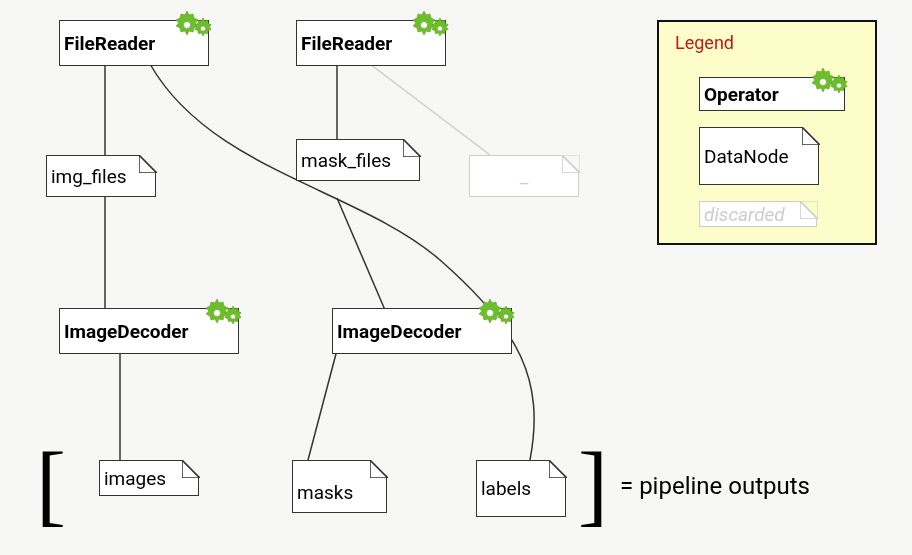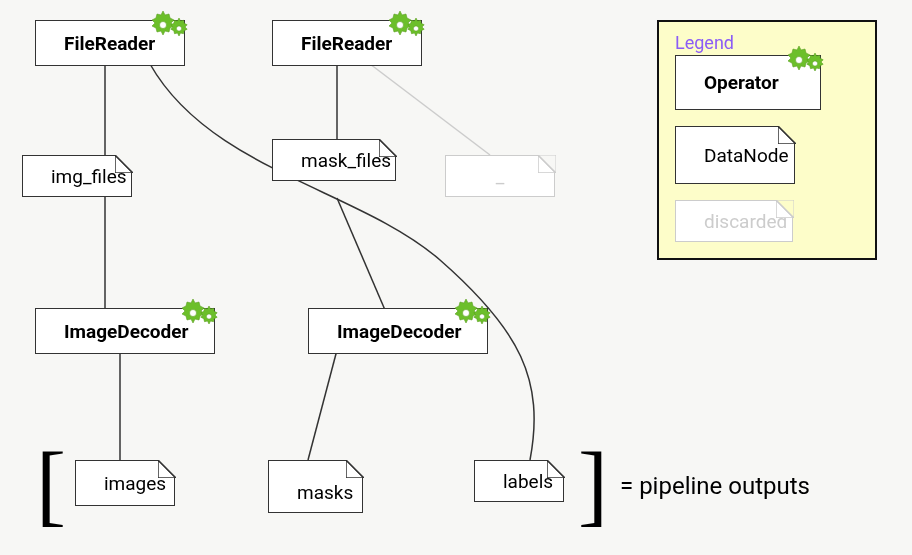--- a/index.html
+++ b/index.html
@@ -10,22 +10,23 @@
     height: 555px;
     position: relative;
     overflow: hidden;
   }
   .node {
     position: absolute;
     background: #fff;
     border: 1.5px solid #333;
     display: flex;
     align-items: center;
-    padding: 8px 28px;
+    padding: 8px 4px;
     font-size: 19px;
+    margin-left: 24px;
   }
   .operator { font-weight: 700; }
   .datanode { font-weight: 400; }
   .discarded {
     border-color: #ccc;
     color: #ccc;
   }
   .discarded .fold { stroke: #ccc; }
   .gears {
     position: absolute;
@@ -38,22 +39,22 @@
     right: -1.5px;
   }
   .legend {
     position: absolute;
     background: #fdfdc9;
     border: 2.5px solid #111;
     padding: 10px 16px 16px 16px;
   }
   .legend-title {
     font-size: 18px;
-    color: #8b5cf6;
-    margin-bottom: 2px;
+    color: #b91c1c;
+    margin-bottom: 24px;
   }
   .legend .node { position: relative; margin-bottom: 16px; }
   .legend .node:last-child { margin-bottom: 0; }
   .bracket {
     position: absolute;
     font-size: 90px;
     font-weight: 400;
     line-height: 1;
     font-family: "Times New Roman", serif;
   }
@@ -168,55 +169,55 @@
         <circle cx="13" cy="16" r="3.5" fill="#fff"></circle>
         <path d="M29 9 l1.5 3 3-0.7 0.7 3 3 1.5-2.2 2.2 2.2 2.2-3 1.5-0.7 3-3-0.7-1.5 3-1.5-3-3 0.7-0.7-3-3-1.5 2.2-2.2-2.2-2.2 3-1.5 0.7-3 3 0.7z"></path>
         <circle cx="29" cy="19.5" r="2.6" fill="#fff"></circle>
       </g>
     </svg>
   </span>
 </div>
 
 <div class="bracket" style="left:36px; top:440px;">[</div>
 
-<div class="node datanode" style="left:75px; top:460px; width:100px; height:46px;">
+<div class="node datanode" style="left:75px; top:460px; width:100px; height:36px;">
   <span>images</span>
   <svg class="fold" width="18" height="18">
     <polygon points="0,0 18,18 0,18" fill="#fff" stroke="#333" stroke-width="1.5"></polygon>
     <polygon points="0,0 18,0 18,18" fill="#f7f7f5"></polygon>
     <line x1="0" y1="0" x2="18" y2="18" stroke="#333" stroke-width="1.5"></line>
   </svg>
 </div>
 
 <div class="node datanode" style="left:268px; top:460px; width:95px; height:53px;align-items:flex-end;">
   <span>masks</span>
   <svg class="fold" width="18" height="18">
     <polygon points="0,0 18,18 0,18" fill="#fff" stroke="#333" stroke-width="1.5"></polygon>
     <polygon points="0,0 18,0 18,18" fill="#f7f7f5"></polygon>
     <line x1="0" y1="0" x2="18" y2="18" stroke="#333" stroke-width="1.5"></line>
   </svg>
 </div>
 
-<div class="node datanode" style="left:474px; top:460px; width:90px; height:42px;">
+<div class="node datanode" style="left:452px; top:460px; width:90px; height:57px;">
   <span>labels</span>
   <svg class="fold" width="18" height="18">
     <polygon points="0,0 18,18 0,18" fill="#fff" stroke="#333" stroke-width="1.5"></polygon>
     <polygon points="0,0 18,0 18,18" fill="#f7f7f5"></polygon>
     <line x1="0" y1="0" x2="18" y2="18" stroke="#333" stroke-width="1.5"></line>
   </svg>
 </div>
 
 <div class="bracket" style="left:578px; top:440px;">]</div>
 
 <div class="outputs-label" style="left:620px; top:472px;">= pipeline outputs</div>
 
 <div class="legend" style="left:657px; top:20px; width:220px;">
   <div class="legend-title">Legend</div>
 
-  <div class="node operator" style="width:146px; height:55px;">
+  <div class="node operator" style="width:146px; height:34px;">
     <span>Operator</span>
     <span class="gears">
       <svg width="42" height="36" viewBox="0 0 42 36">
         <g fill="#6cbf2a" stroke="#5aa020" stroke-width="0.6">
           <path d="M13 2 l2 4 4-1 1 4 4 2-3 3 3 3-4 2-1 4-4-1-2 4-2-4-4 1-1-4-4-2 3-3-3-3 4-2 1-4 4 1z"></path>
           <circle cx="13" cy="16" r="3.5" fill="#fff"></circle>
           <path d="M29 9 l1.5 3 3-0.7 0.7 3 3 1.5-2.2 2.2 2.2 2.2-3 1.5-0.7 3-3-0.7-1.5 3-1.5-3-3 0.7-0.7-3-3-1.5 2.2-2.2-2.2-2.2 3-1.5 0.7-3 3 0.7z"></path>
           <circle cx="29" cy="19.5" r="2.6" fill="#fff"></circle>
         </g>
       </svg>
@@ -225,21 +226,21 @@
 
   <div class="node datanode" style="width:120px; height:58px;">
     <span>DataNode</span>
     <svg class="fold" width="18" height="18">
       <polygon points="0,0 18,18 0,18" fill="#fff" stroke="#333" stroke-width="1.5"></polygon>
       <polygon points="0,0 18,0 18,18" fill="#fdfdc9"></polygon>
       <line x1="0" y1="0" x2="18" y2="18" stroke="#333" stroke-width="1.5"></line>
     </svg>
   </div>
 
-  <div class="node datanode discarded" style="width:118px; height:42px;">
+  <div class="node datanode discarded" style="width:118px; height:26px;font-style:italic;">
     <span>discarded</span>
     <svg class="fold" width="18" height="18">
       <polygon points="0,0 18,18 0,18" fill="#fff" stroke="#ccc" stroke-width="1.5"></polygon>
       <polygon points="0,0 18,0 18,18" fill="#fdfdc9"></polygon>
       <line x1="0" y1="0" x2="18" y2="18" stroke="#ccc" stroke-width="1.5"></line>
     </svg>
   </div>
 </div>
 
 </body></html>

